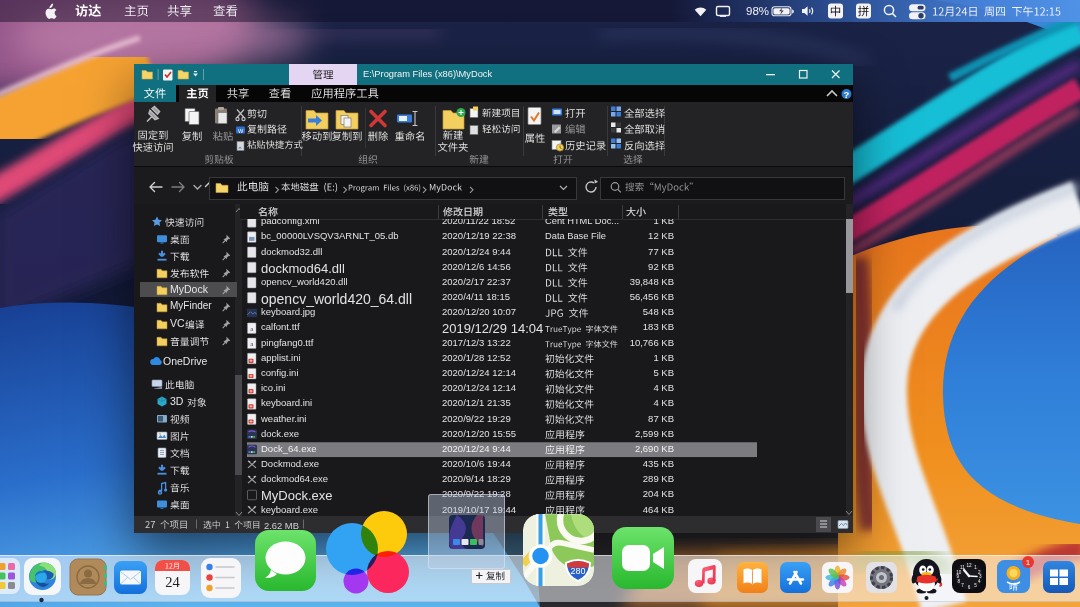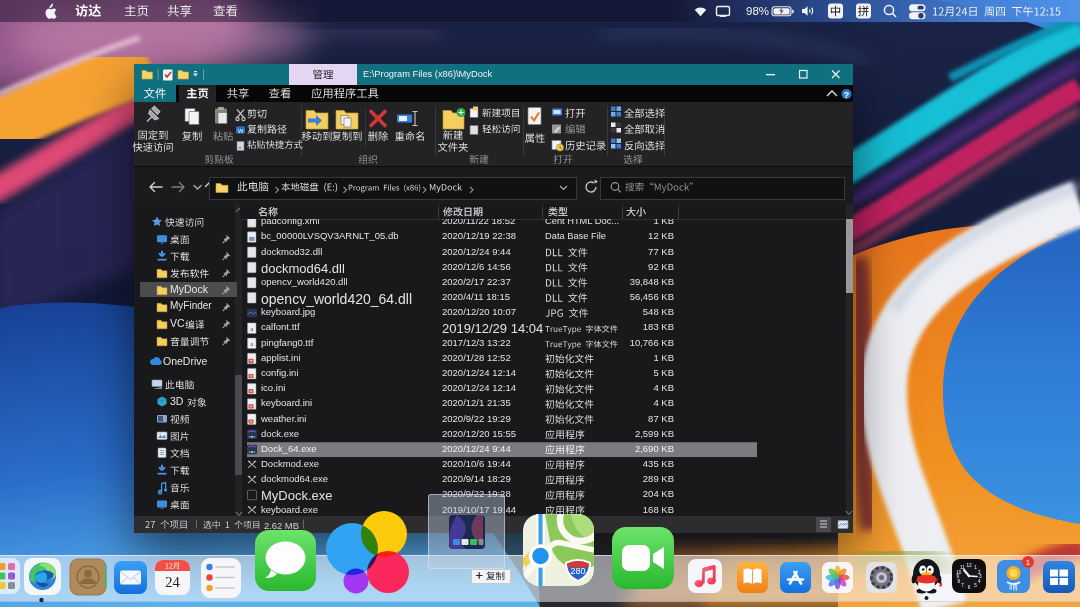--- a/index.html
+++ b/index.html
@@ -590,21 +590,21 @@
     <span style="position:absolute;right:0;white-space:nowrap">289 KB</span>
   </div>
 <div style="position:absolute;left:261px;top:488.36px;font-size:13px;color:#e2e2e4">MyDock.exe</div>
 <div style="position:absolute;left:442px;top:488.36px;font-size:9.5px;color:#e2e2e4">2020/9/22 19:28</div>
 <div style="position:absolute;left:674px;top:488.36px;font-size:9.5px;color:#e2e2e4;width:0">
     <span style="position:absolute;right:0;white-space:nowrap">204 KB</span>
   </div>
 <div style="position:absolute;left:261px;top:503.53000000000003px;font-size:9.5px;color:#e2e2e4">keyboard.exe</div>
 <div style="position:absolute;left:442px;top:503.53000000000003px;font-size:9.5px;color:#e2e2e4">2019/10/17 19:44</div>
 <div style="position:absolute;left:674px;top:503.53000000000003px;font-size:9.5px;color:#e2e2e4;width:0">
-    <span style="position:absolute;right:0;white-space:nowrap">168 KB</span>
+    <span style="position:absolute;right:0;white-space:nowrap">464 KB</span>
   </div>
 <div style="position:absolute;left:240px;top:204px;width:605px;height:14.5px;background:#19191b"></div>
 <div style="position:absolute;left:438px;top:205px;width:1px;height:13.5px;background:#3c3c3e"></div>
 <div style="position:absolute;left:542px;top:205px;width:1px;height:13.5px;background:#3c3c3e"></div>
 <div style="position:absolute;left:622px;top:205px;width:1px;height:13.5px;background:#3c3c3e"></div>
 <div style="position:absolute;left:678px;top:205px;width:1px;height:13.5px;background:#3c3c3e"></div>
 <div style="position:absolute;left:134px;top:516px;width:719px;height:17px;background:#2d2d30"></div>
 <div style="position:absolute;left:264px;top:520px;font-size:9.4px;color:#d0d0d4">2.62 MB</div>
 <div style="position:absolute;left:816px;top:517px;width:15px;height:15px;background:#4a4a4e"></div>
 <svg width="36" height="15" viewBox="0 0 36 15" style="position:absolute;left:816px;top:517px">

